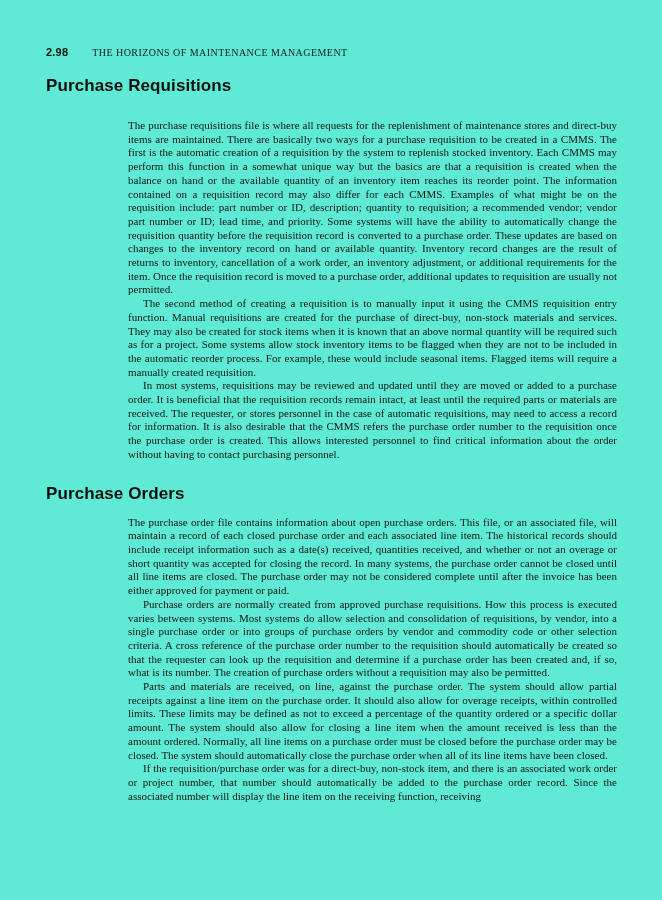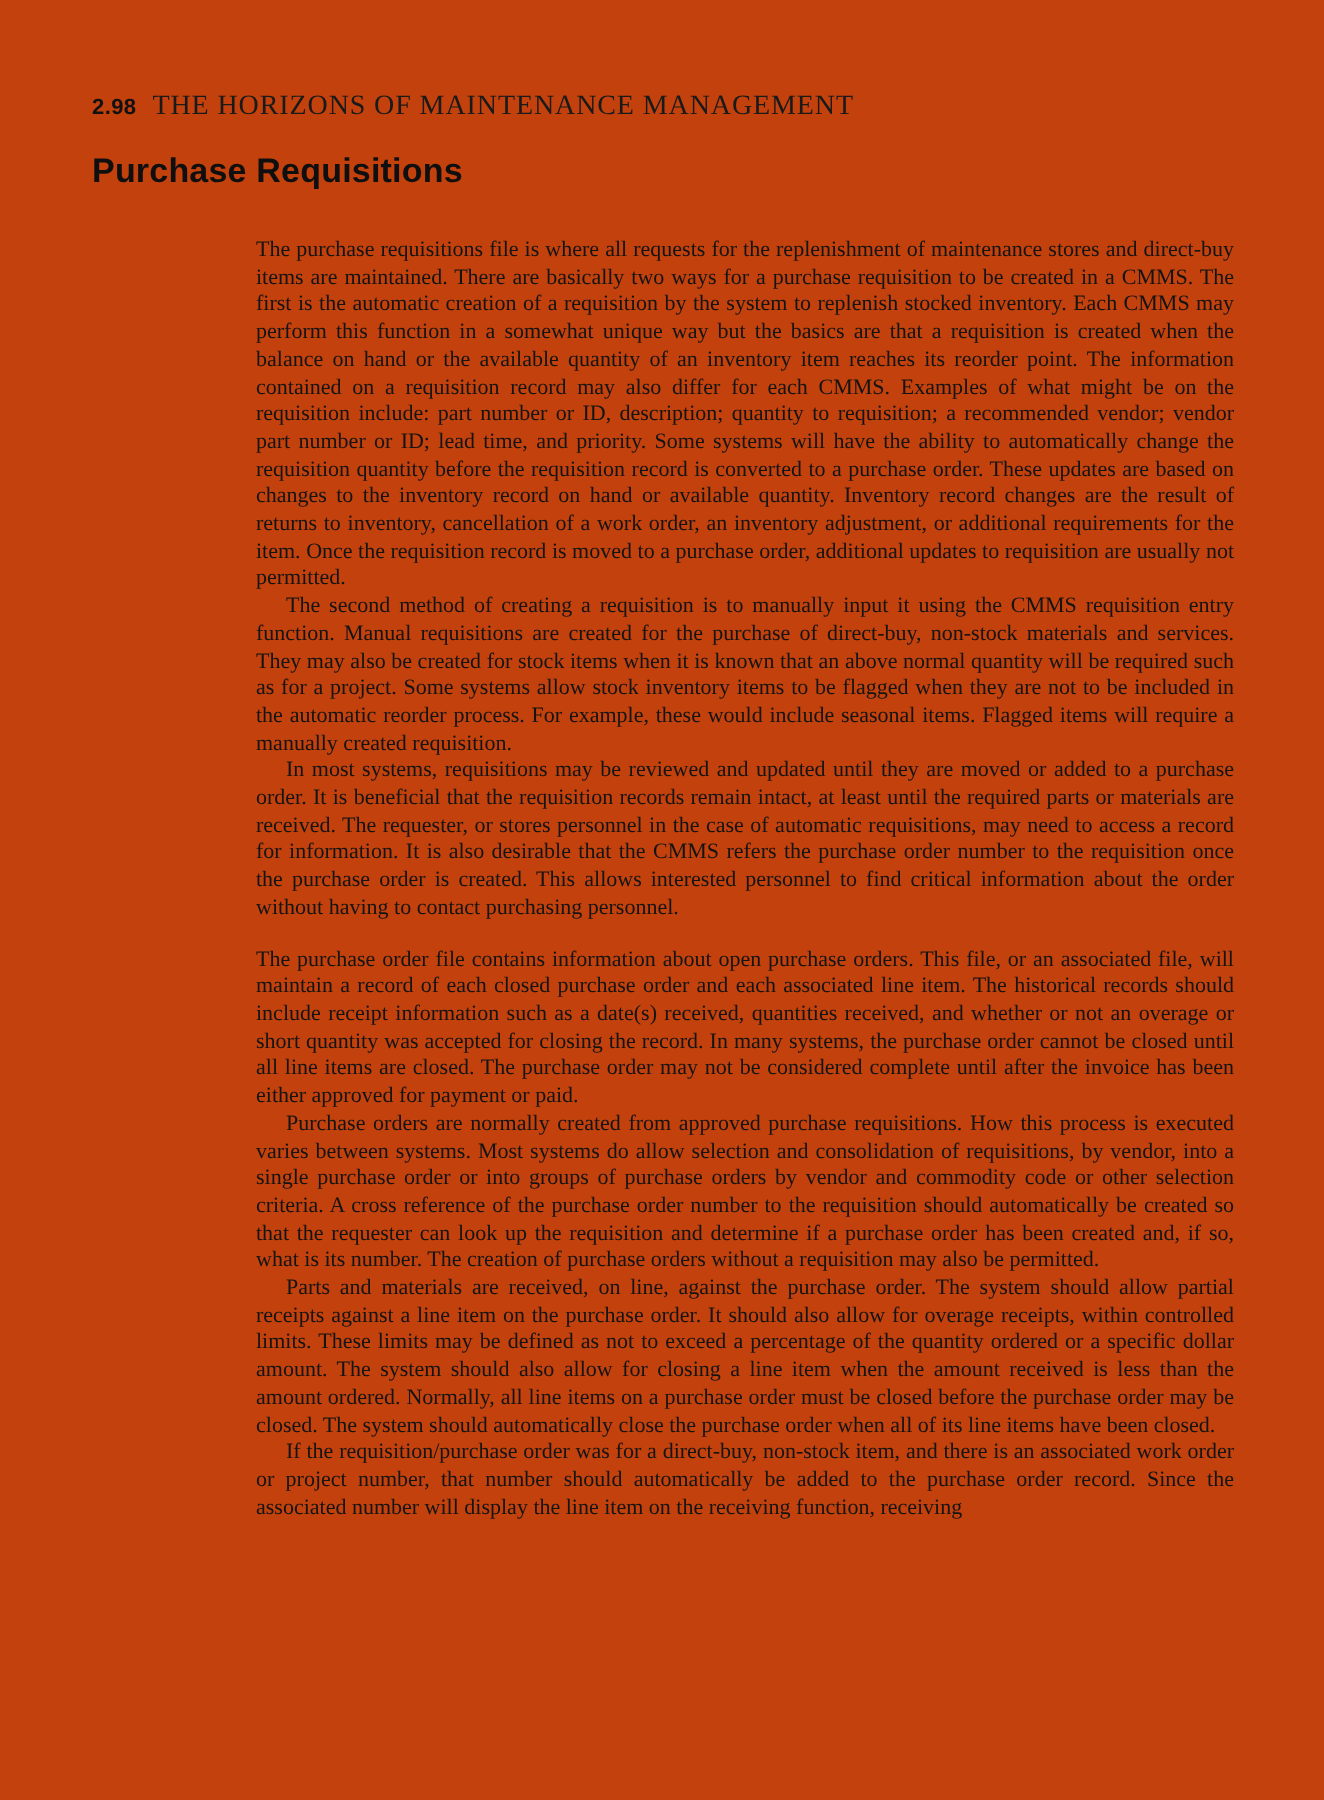--- a/index.html
+++ b/index.html
@@ -4,21 +4,21 @@
 <style>
   html, body {
     margin: 0;
     padding: 0;
     background: #ffffff;
   }
   .page {
     position: relative;
     width: 662px;
     height: 900px;
-    background: #c2410c;
+    background: #5eead4;
     color: #161616;
     font-family: "Liberation Serif", "DejaVu Serif", serif;
     overflow: hidden;
     box-sizing: border-box;
     padding: 46px 45px 0 46px;
   }
   .running-head {
     display: flex;
     align-items: baseline;
     margin: 0 0 0 0;
@@ -26,23 +26,23 @@
   }
   .folio {
     font-family: "Liberation Sans", "DejaVu Sans", sans-serif;
     font-weight: 700;
     font-size: 11px;
     letter-spacing: 0.2px;
     color: #111;
   }
   .running-title {
     font-family: "Liberation Serif", "DejaVu Serif", serif;
-    font-size: 14px;
+    font-size: 10px;
     letter-spacing: 0.45px;
-    margin-left: 8px;
+    margin-left: 24px;
     color: #1a1a1a;
   }
   .section-heading {
     font-family: "Liberation Sans", "DejaVu Sans", sans-serif;
     font-weight: 700;
     font-size: 17px;
     letter-spacing: 0.1px;
     color: #0f0f0f;
     margin: 0;
   }
@@ -80,20 +80,21 @@
   <section class="section-first">
     <h2 class="section-heading">Purchase Requisitions</h2>
     <div class="body-block">
       <p class="first">The purchase requisitions file is where all requests for the replenishment of maintenance stores and direct-buy items are maintained. There are basically two ways for a purchase requisition to be created in a CMMS. The first is the automatic creation of a requisition by the system to replenish stocked inventory. Each CMMS may perform this function in a somewhat unique way but the basics are that a requisition is created when the balance on hand or the available quantity of an inventory item reaches its reorder point. The information contained on a requisition record may also differ for each CMMS. Examples of what might be on the requisition include: part number or ID, description; quantity to requisition; a recommended vendor; vendor part number or ID; lead time, and priority. Some systems will have the ability to automatically change the requisition quantity before the requisition record is converted to a purchase order. These updates are based on changes to the inventory record on hand or available quantity. Inventory record changes are the result of returns to inventory, cancellation of a work order, an inventory adjustment, or additional requirements for the item. Once the requisition record is moved to a purchase order, additional updates to requisition are usually not permitted.</p>
       <p>The second method of creating a requisition is to manually input it using the CMMS requisition entry function. Manual requisitions are created for the purchase of direct-buy, non-stock materials and services. They may also be created for stock items when it is known that an above normal quantity will be required such as for a project. Some systems allow stock inventory items to be flagged when they are not to be included in the automatic reorder process. For example, these would include seasonal items. Flagged items will require a manually created requisition.</p>
       <p>In most systems, requisitions may be reviewed and updated until they are moved or added to a purchase order. It is beneficial that the requisition records remain intact, at least until the required parts or materials are received. The requester, or stores personnel in the case of automatic requisitions, may need to access a record for information. It is also desirable that the CMMS refers the purchase order number to the requisition once the purchase order is created. This allows interested personnel to find critical information about the order without having to contact purchasing personnel.</p>
     </div>
   </section>
 
   <section class="section-second">
+    <h2 class="section-heading">Purchase Orders</h2>
     <div class="body-block">
       <p class="first">The purchase order file contains information about open purchase orders. This file, or an associated file, will maintain a record of each closed purchase order and each associated line item. The historical records should include receipt information such as a date(s) received, quantities received, and whether or not an overage or short quantity was accepted for closing the record. In many systems, the purchase order cannot be closed until all line items are closed. The purchase order may not be considered complete until after the invoice has been either approved for payment or paid.</p>
       <p>Purchase orders are normally created from approved purchase requisitions. How this process is executed varies between systems. Most systems do allow selection and consolidation of requisitions, by vendor, into a single purchase order or into groups of purchase orders by vendor and commodity code or other selection criteria. A cross reference of the purchase order number to the requisition should automatically be created so that the requester can look up the requisition and determine if a purchase order has been created and, if so, what is its number. The creation of purchase orders without a requisition may also be permitted.</p>
       <p>Parts and materials are received, on line, against the purchase order. The system should allow partial receipts against a line item on the purchase order. It should also allow for overage receipts, within controlled limits. These limits may be defined as not to exceed a percentage of the quantity ordered or a specific dollar amount. The system should also allow for closing a line item when the amount received is less than the amount ordered. Normally, all line items on a purchase order must be closed before the purchase order may be closed. The system should automatically close the purchase order when all of its line items have been closed.</p>
       <p>If the requisition/purchase order was for a direct-buy, non-stock item, and there is an associated work order or project number, that number should automatically be added to the purchase order record. Since the associated number will display the line item on the receiving function, receiving</p>
     </div>
   </section>
 
 </div>
 

